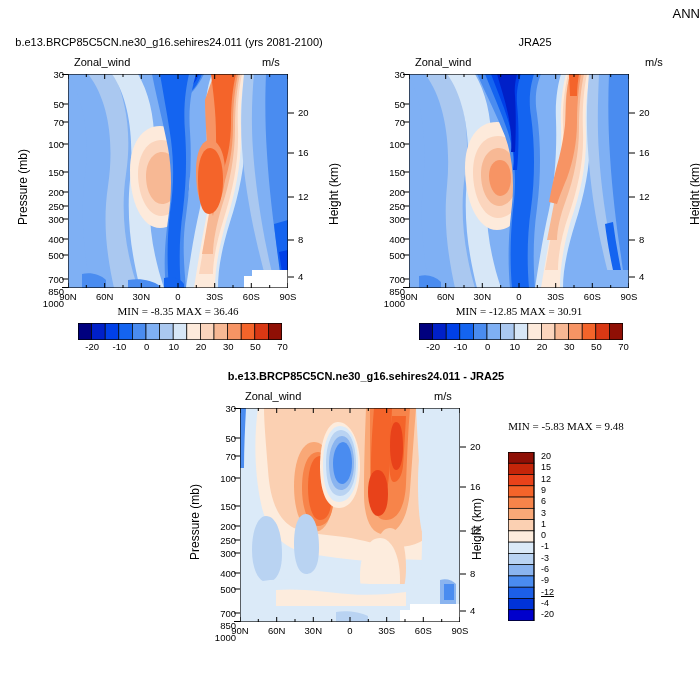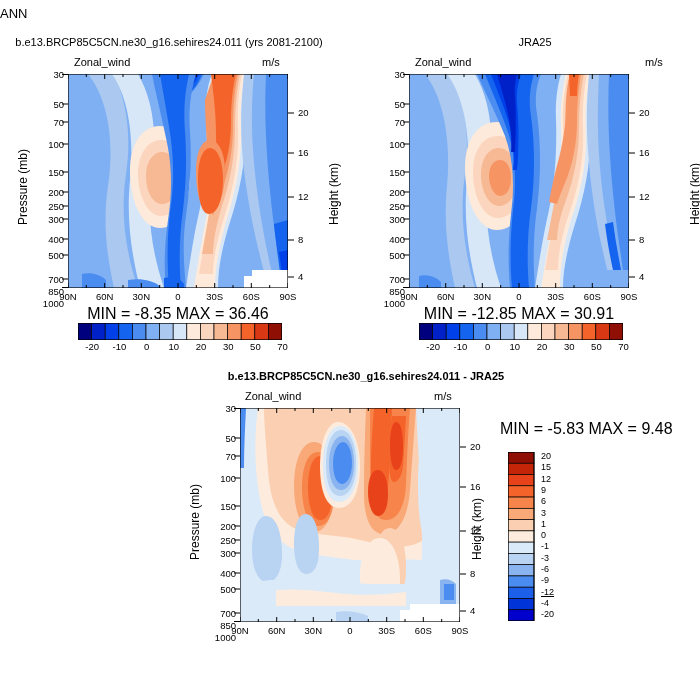--- a/index.html
+++ b/index.html
@@ -1,25 +1,25 @@
 <!DOCTYPE html>
 <html><head>
 <meta charset="utf-8">
 <style>
   html,body{margin:0;padding:0;background:#ffffff;}
   body{width:700px;height:700px;position:relative;overflow:hidden;
        font-family:"Liberation Sans", sans-serif;color:#000;}
   .abs{position:absolute;}
-  .ttl{font-size:13px;text-align:left;}
+  .ttl{font-size:13px;text-align:right;}
   .sub{font-size:11px;text-align:center;white-space:nowrap;}
   .axlbl{font-size:9.5px;text-align:center;white-space:nowrap;}
   .axlbl-r{font-size:9.5px;text-align:right;white-space:nowrap;}
   .axlbl-l{font-size:9.5px;text-align:left;white-space:nowrap;}
   .vlab{font-size:12px;white-space:nowrap;transform-origin:0 0;}
-  .minmax{font-size:16px;text-align:center;white-space:nowrap;}
+  .minmax{font-size:11px;text-align:center;white-space:nowrap;font-family:Liberation Serif, serif;}
   .cbnum{font-size:9.5px;text-align:center;white-space:nowrap;}
   .cbnum-v{font-size:9px;white-space:nowrap;text-align:left;}
   .hdr{font-size:11px;white-space:nowrap;}
   svg{display:block;}
 </style>
 </head>
 <body>
 
 <div class="abs ttl" style="left:0;top:6px;width:700px;">ANN</div>
 
@@ -512,21 +512,21 @@
 <div class="abs" style="left:240px;top:625px;width:220px;">
   <div class="abs axlbl" style="left:-18px;top:0;width:36px;">90N</div>
   <div class="abs axlbl" style="left:18.7px;top:0;width:36px;">60N</div>
   <div class="abs axlbl" style="left:55.3px;top:0;width:36px;">30N</div>
   <div class="abs axlbl" style="left:92px;top:0;width:36px;">0</div>
   <div class="abs axlbl" style="left:128.7px;top:0;width:36px;">30S</div>
   <div class="abs axlbl" style="left:165.3px;top:0;width:36px;">60S</div>
   <div class="abs axlbl" style="left:202px;top:0;width:36px;">90S</div>
 </div>
 
-<div class="abs minmax" style="left:500px;top:420px;width:180px;text-align:left;">MIN =  -5.83  MAX =   9.48</div>
+<div class="abs minmax" style="left:476px;top:420px;width:180px;text-align:center;">MIN =  -5.83  MAX =   9.48</div>
 
 <div class="abs" style="left:508px;top:452px;">
   <svg width="30" height="169" id="cb3">
       <rect x="0" y="0" width="26" height="11.266666666666667" fill="#8f0f05" stroke="#000" stroke-width="0.7"></rect>
       <rect x="0" y="11.266666666666667" width="26" height="11.266666666666667" fill="#c42509" stroke="#000" stroke-width="0.7"></rect>
       <rect x="0" y="22.533333333333335" width="26" height="11.266666666666667" fill="#e8421a" stroke="#000" stroke-width="0.7"></rect>
       <rect x="0" y="33.800000000000004" width="26" height="11.266666666666667" fill="#f4642a" stroke="#000" stroke-width="0.7"></rect>
       <rect x="0" y="45.06666666666667" width="26" height="11.266666666666667" fill="#f7844a" stroke="#000" stroke-width="0.7"></rect>
       <rect x="0" y="56.333333333333336" width="26" height="11.266666666666667" fill="#f9a877" stroke="#000" stroke-width="0.7"></rect>
       <rect x="0" y="67.60000000000001" width="26" height="11.266666666666667" fill="#fbd0b2" stroke="#000" stroke-width="0.7"></rect>

